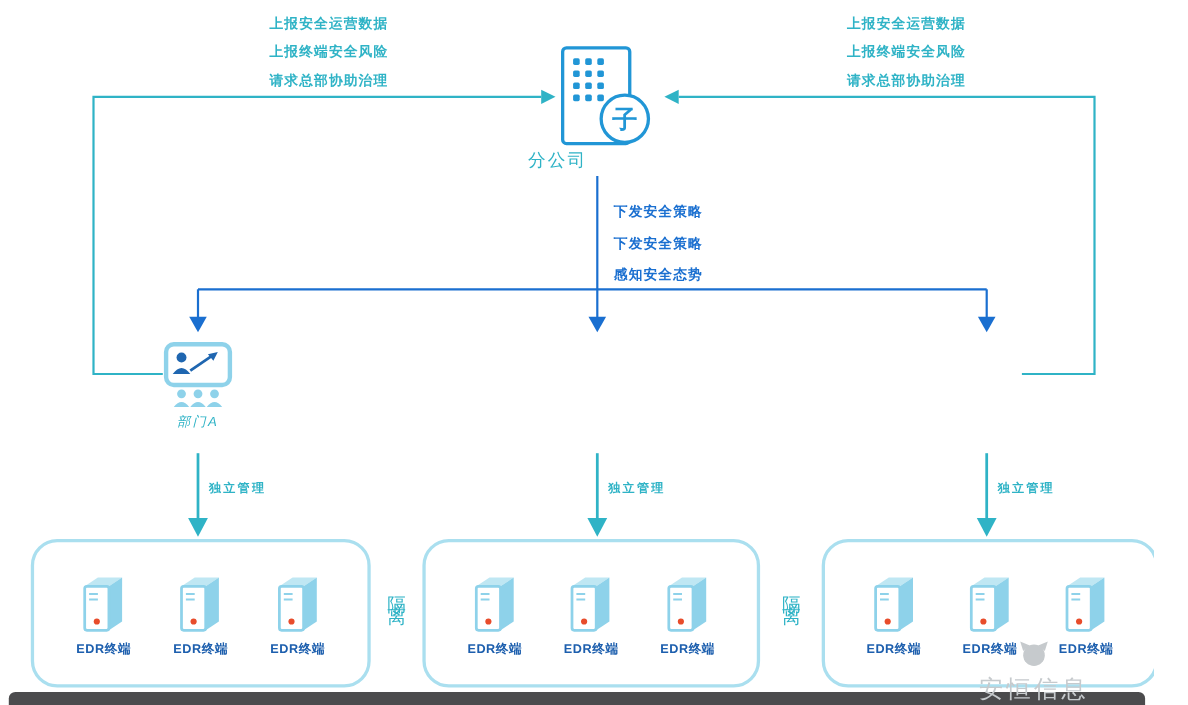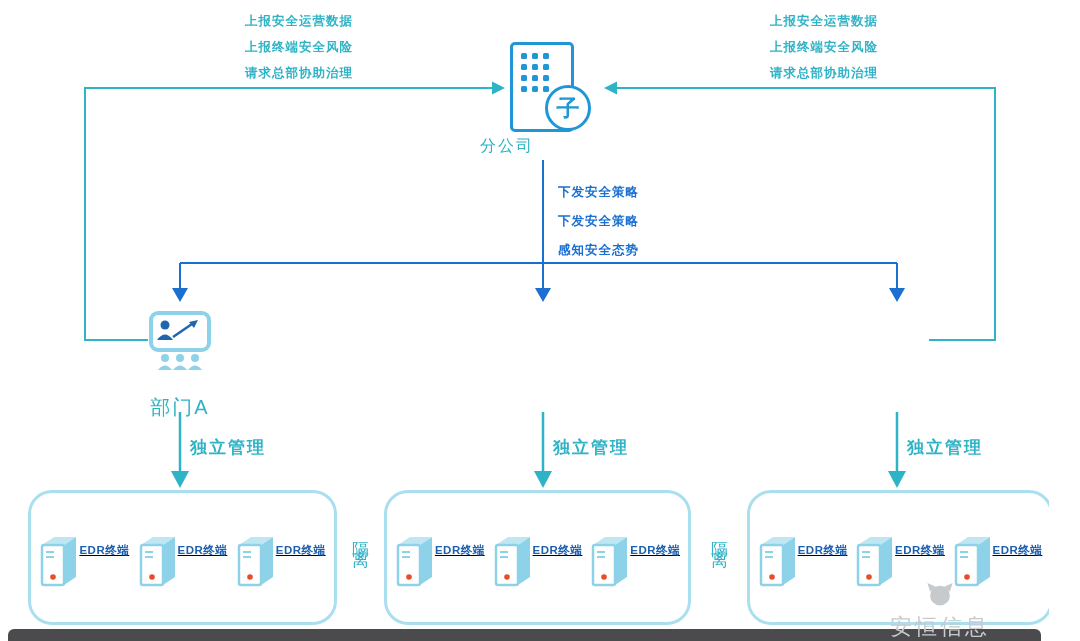--- a/index.html
+++ b/index.html
@@ -21,29 +21,29 @@
   .hq-dots{display:grid;grid-template-columns:repeat(3,6px);grid-auto-rows:6px;gap:5px;padding:8px 0 0 8px;}
   .hq-dots i{background:var(--building-blue,#2196d6);border-radius:1.5px;display:block;}
   .hq-badge{position:absolute;left:32px;top:40px;width:40px;height:40px;
             border:3px solid var(--building-blue,#2196d6);border-radius:50%;background:#fff;
             color:var(--building-blue,#2196d6);font-size:23px;font-weight:600;
             display:flex;align-items:center;justify-content:center;}
   .hq-label{position:absolute;left:480px;top:136px;width:120px;text-align:left;z-index:2;
             font-size:16px;color:var(--teal,#2fb3c6);letter-spacing:2px;}
 
   .dept{position:absolute;width:130px;text-align:center;z-index:2;top:310px;}
-  .dept-label{margin-top:20px;font-size:20px;color:var(--teal,#2fb3c6);letter-spacing:2px;}
-
-  .manage{position:absolute;z-index:2;font-size:17px;font-weight:600;
+  .dept-label{margin-top:0;font-size:12px;color:var(--teal,#2fb3c6);letter-spacing:2px;font-style:italic;}
+
+  .manage{position:absolute;z-index:2;font-size:11px;font-weight:600;
           color:var(--teal,#2fb3c6);letter-spacing:2px;}
 
   .edrbox{position:absolute;top:490px;height:135px;z-index:2;box-sizing:border-box;
           border:3px solid var(--box-border,#aadfef);border-radius:24px;background:#fff;
           display:flex;justify-content:space-evenly;align-items:center;padding-top:6px;}
-  .edr{display:flex;flex-direction:row;text-decoration:underline;}
+  .edr{display:flex;flex-direction:column;align-items:center;}
   .edr-label{margin-top:8px;font-size:11.5px;font-weight:700;color:var(--edr-text,#1d5fae);letter-spacing:0.5px;}
 
   .sep{position:absolute;top:528px;z-index:2;writing-mode:vertical-lr;
        font-size:17px;color:var(--teal,#2fb3c6);letter-spacing:9px;}
 
   .watermark{position:absolute;left:890px;top:582px;z-index:4;display:flex;align-items:center;gap:6px;
              color:var(--watermark,#c6cacd);font-size:22px;letter-spacing:3px;flex-direction:column;}
   .footer-bar{position:absolute;left:8px;right:8px;bottom:0;height:12px;z-index:3;
               background:var(--footer,#4b4b4d);border-radius:6px 6px 0 0;}
 </style>

